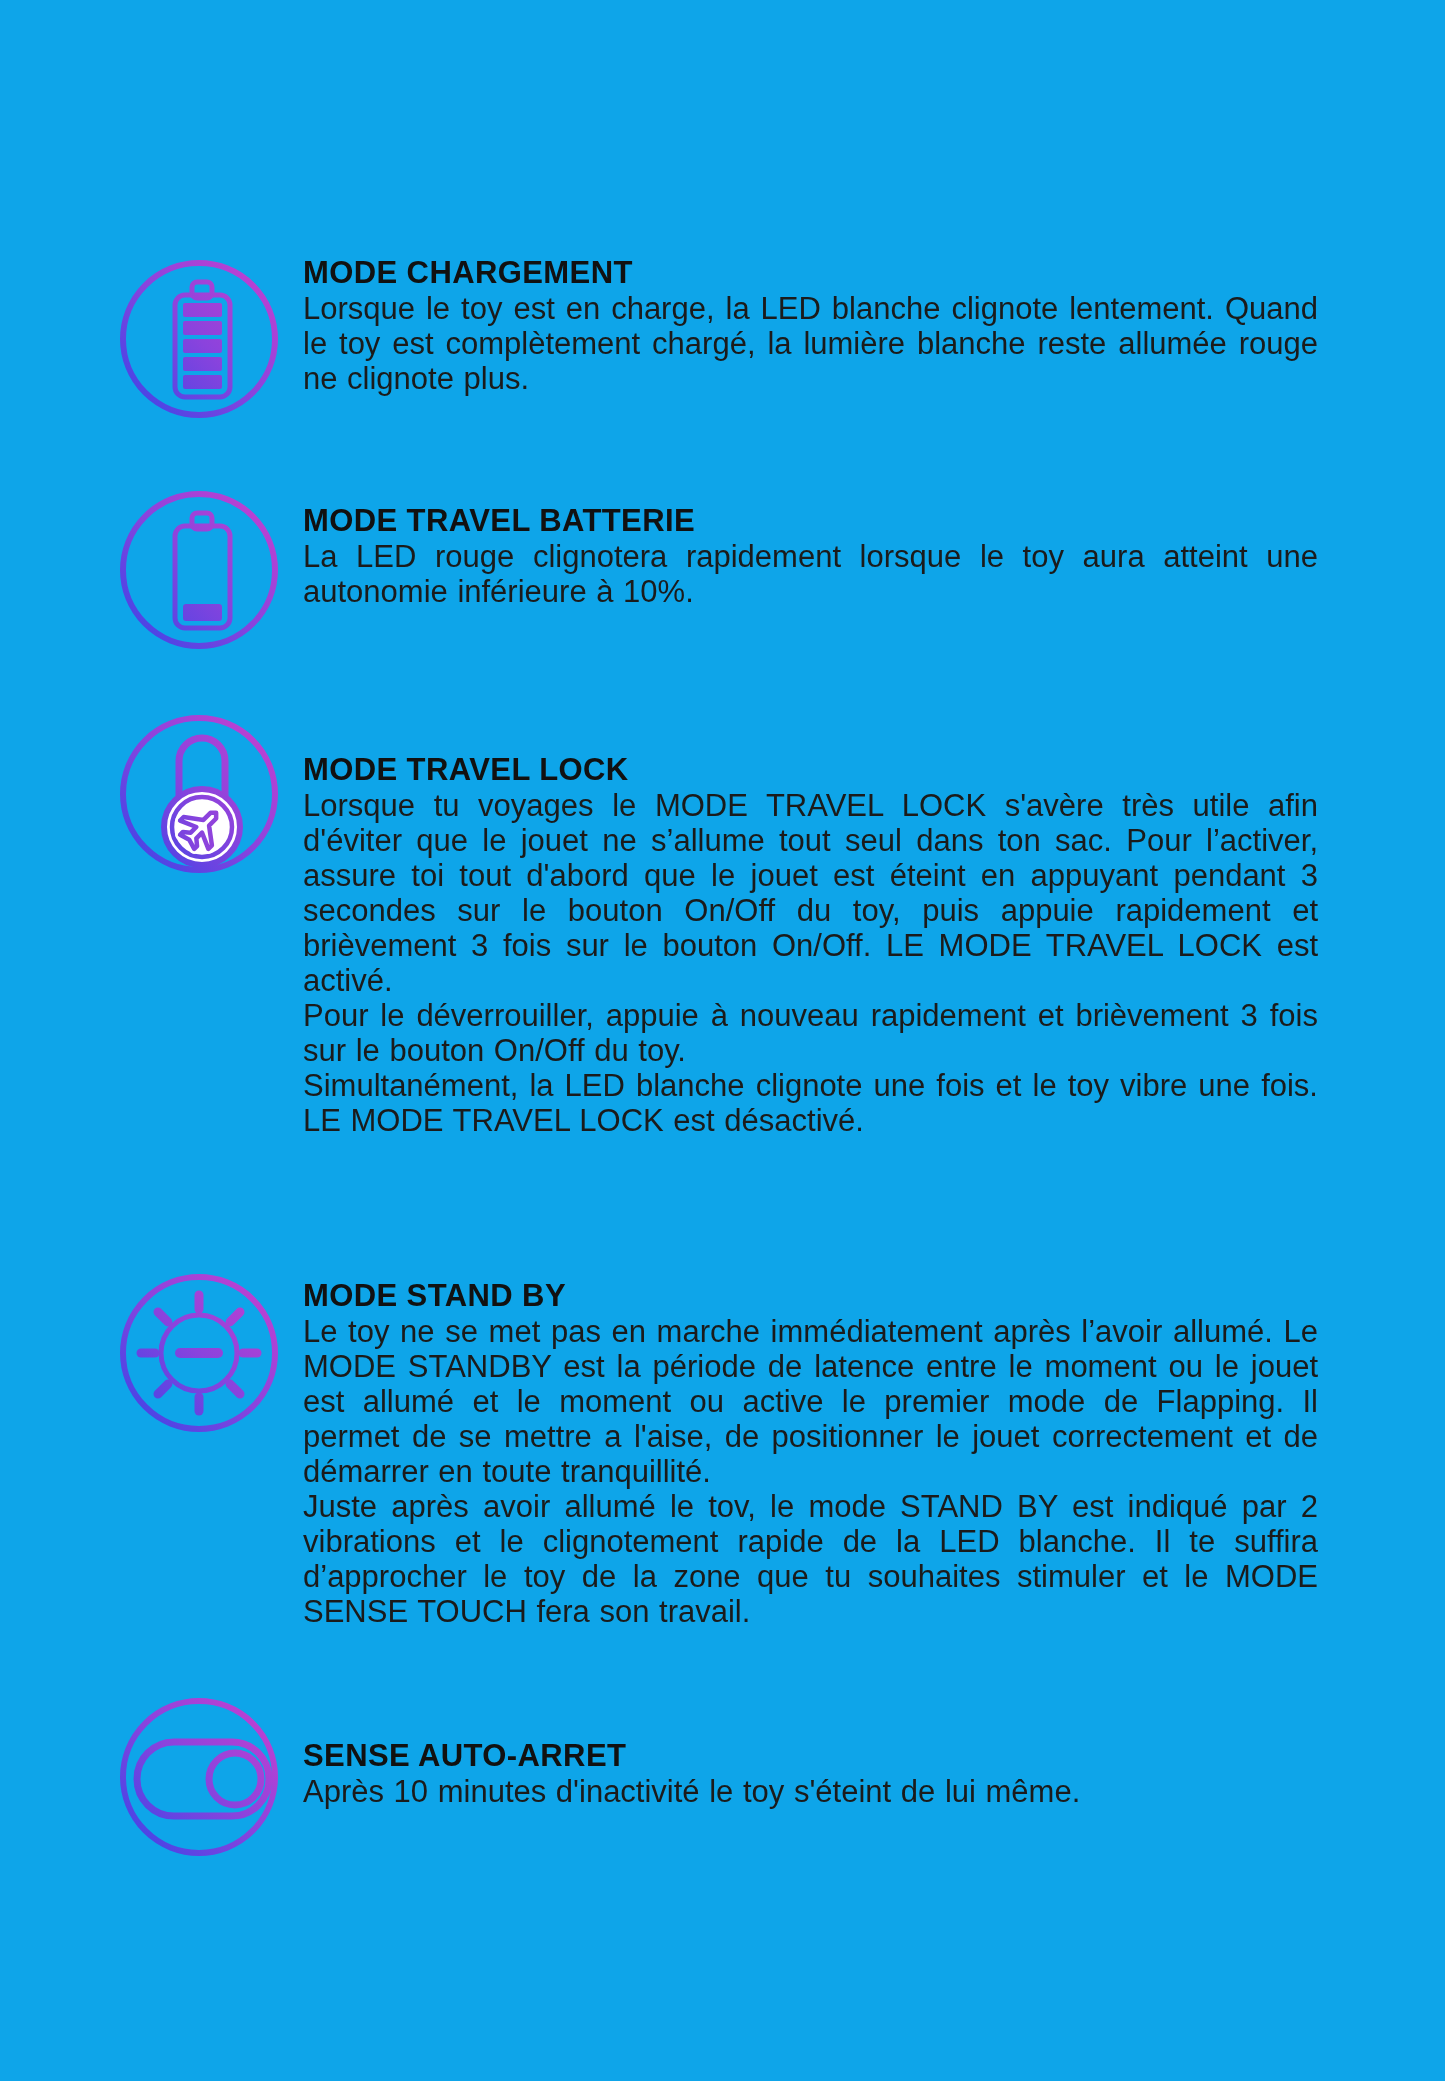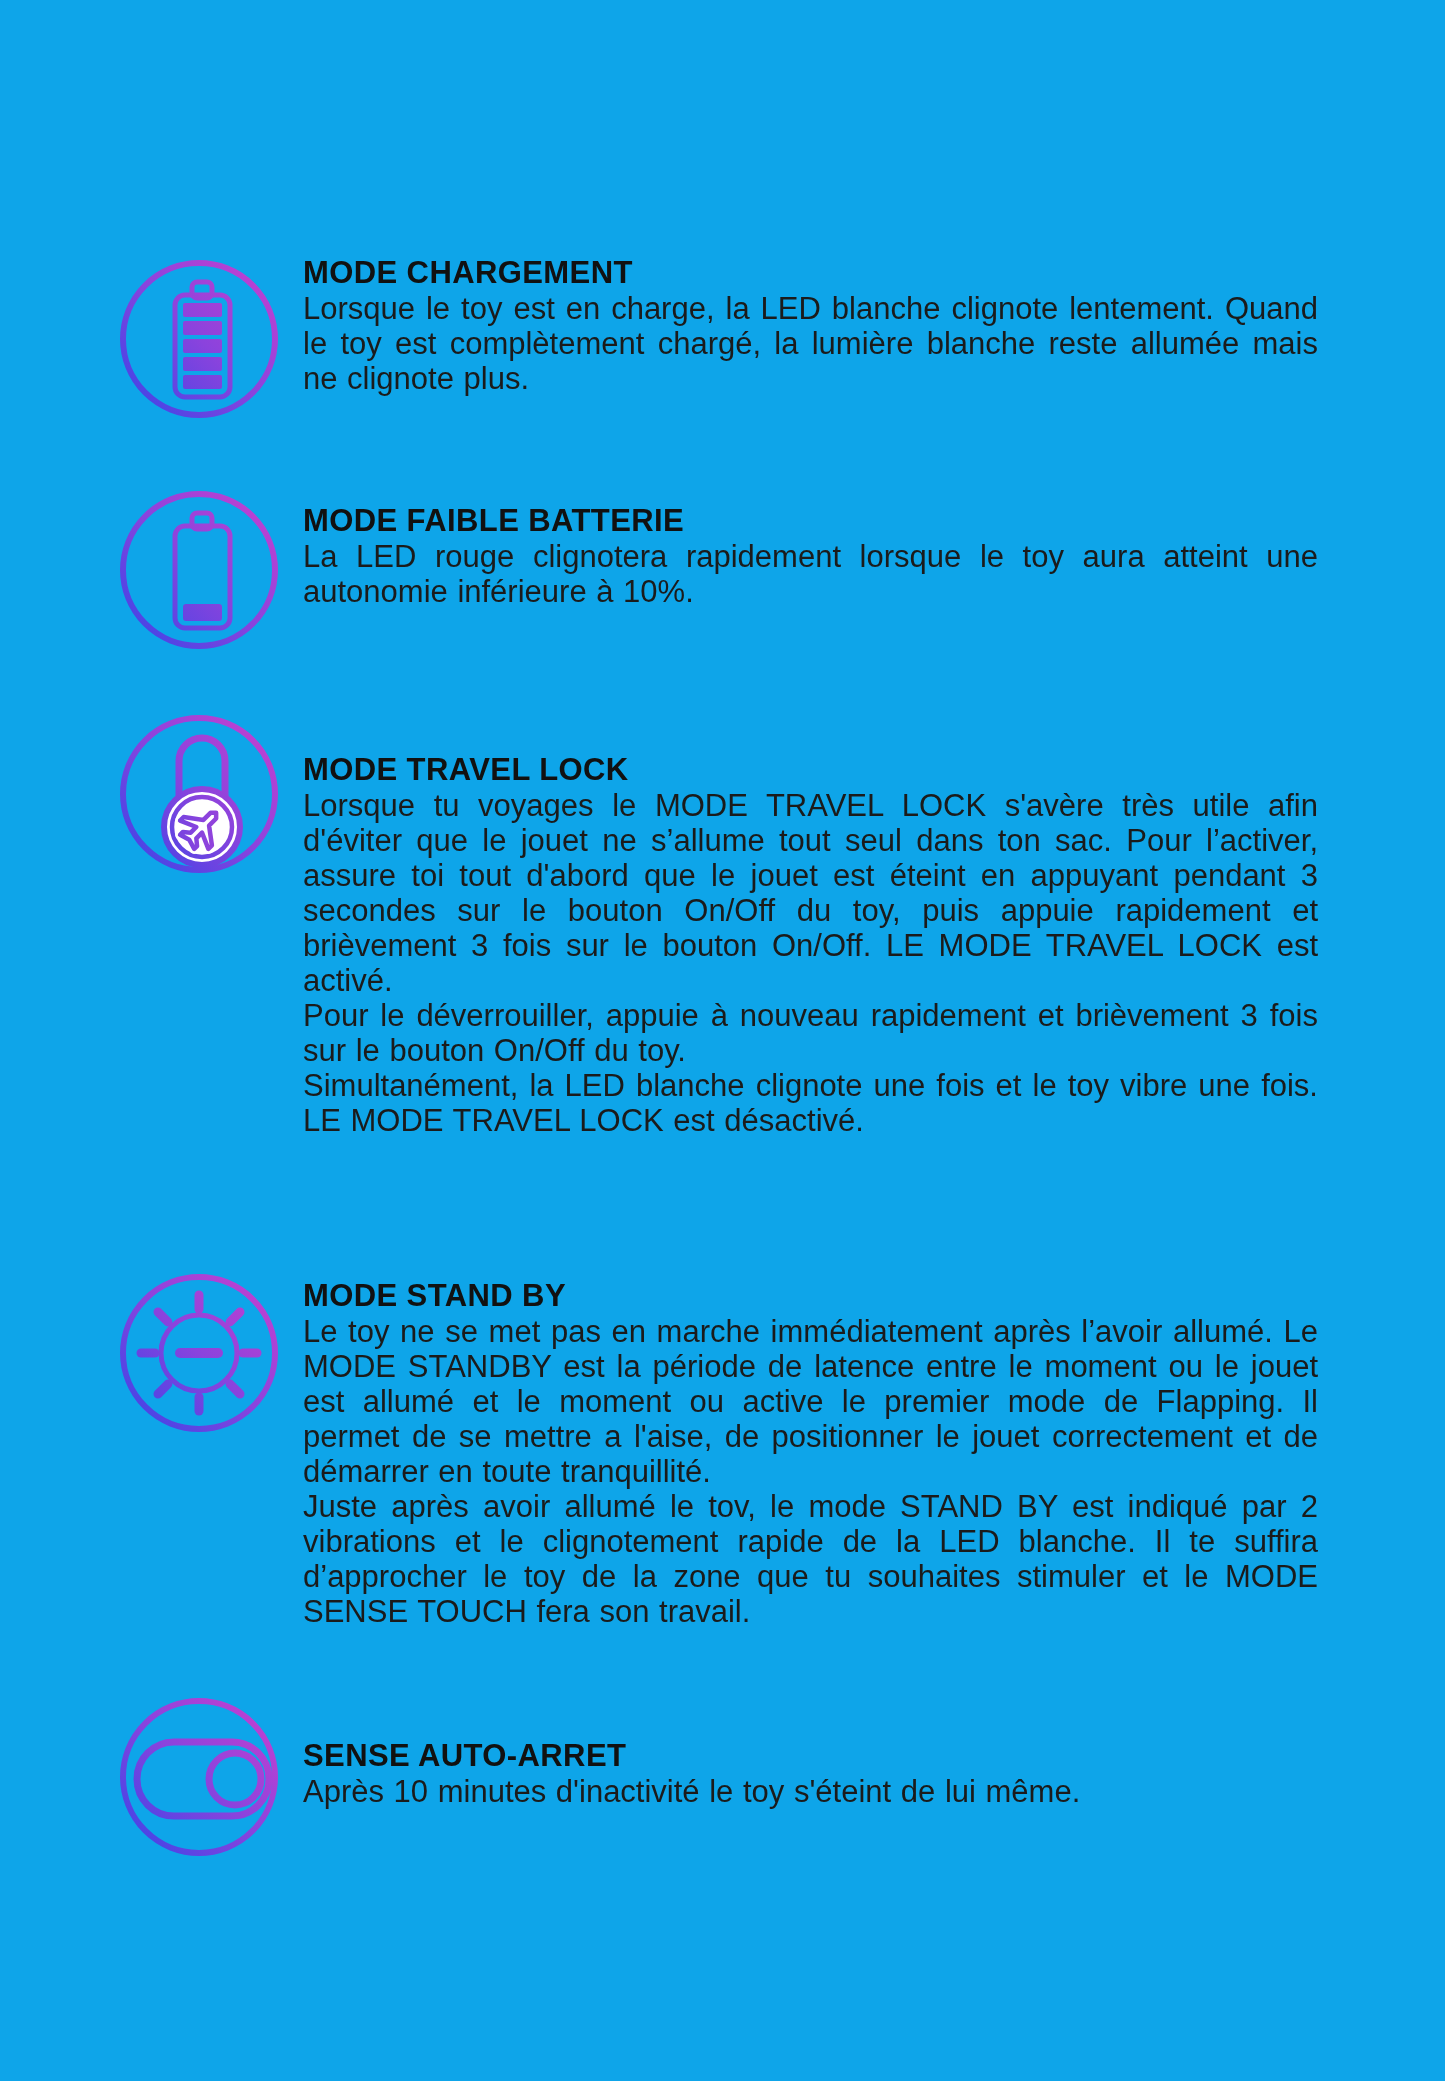--- a/index.html
+++ b/index.html
@@ -69,35 +69,35 @@
         <rect x="56" y="36" width="55" height="102" rx="10" fill="none" stroke="url(#icongrad)" stroke-width="5"></rect>
         <rect x="64" y="44" width="39" height="14" rx="2" fill="url(#icongrad)"></rect>
         <rect x="64" y="62" width="39" height="14" rx="2" fill="url(#icongrad)"></rect>
         <rect x="64" y="80" width="39" height="14" rx="2" fill="url(#icongrad)"></rect>
         <rect x="64" y="98" width="39" height="14" rx="2" fill="url(#icongrad)"></rect>
         <rect x="64" y="116" width="39" height="14" rx="2" fill="url(#icongrad)"></rect>
       </svg>
     </div>
     <div class="text">
       <h2>MODE CHARGEMENT</h2>
-      <p>Lorsque le toy est en charge, la LED blanche clignote lentement. Quand le toy est complètement chargé, la lumière blanche reste allumée mais ne clignote plus.</p>
+      <p>Lorsque le toy est en charge, la LED blanche clignote lentement. Quand le toy est complètement chargé, la lumière blanche reste allumée rouge ne clignote plus.</p>
     </div>
   </div>
 
   <div class="section s2">
     <div class="icon">
       <svg viewBox="0 0 160 160">
         <circle cx="80" cy="80" r="76" fill="none" stroke="url(#icongrad)" stroke-width="6"></circle>
         <rect x="73" y="23" width="20" height="16" rx="5" fill="none" stroke="url(#icongrad)" stroke-width="5"></rect>
         <rect x="56" y="36" width="55" height="102" rx="10" fill="none" stroke="url(#icongrad)" stroke-width="5"></rect>
         <rect x="64" y="114" width="39" height="17" rx="3" fill="url(#icongrad)"></rect>
       </svg>
     </div>
     <div class="text">
-      <h2>MODE FAIBLE BATTERIE</h2>
+      <h2>MODE TRAVEL BATTERIE</h2>
       <p>La LED rouge clignotera rapidement lorsque le toy aura atteint une autonomie inférieure à 10%.</p>
     </div>
   </div>
 
   <div class="section s3">
     <div class="icon">
       <svg viewBox="0 0 160 160">
         <circle cx="80" cy="80" r="76" fill="none" stroke="url(#icongrad)" stroke-width="6"></circle>
         <path d="M60,85 V47 A23,23 0 0 1 106,47 V85" fill="none" stroke="url(#icongrad)" stroke-width="7"></path>
         <circle cx="83" cy="113" r="38" fill="#ffffff" stroke="url(#icongrad)" stroke-width="6"></circle>

